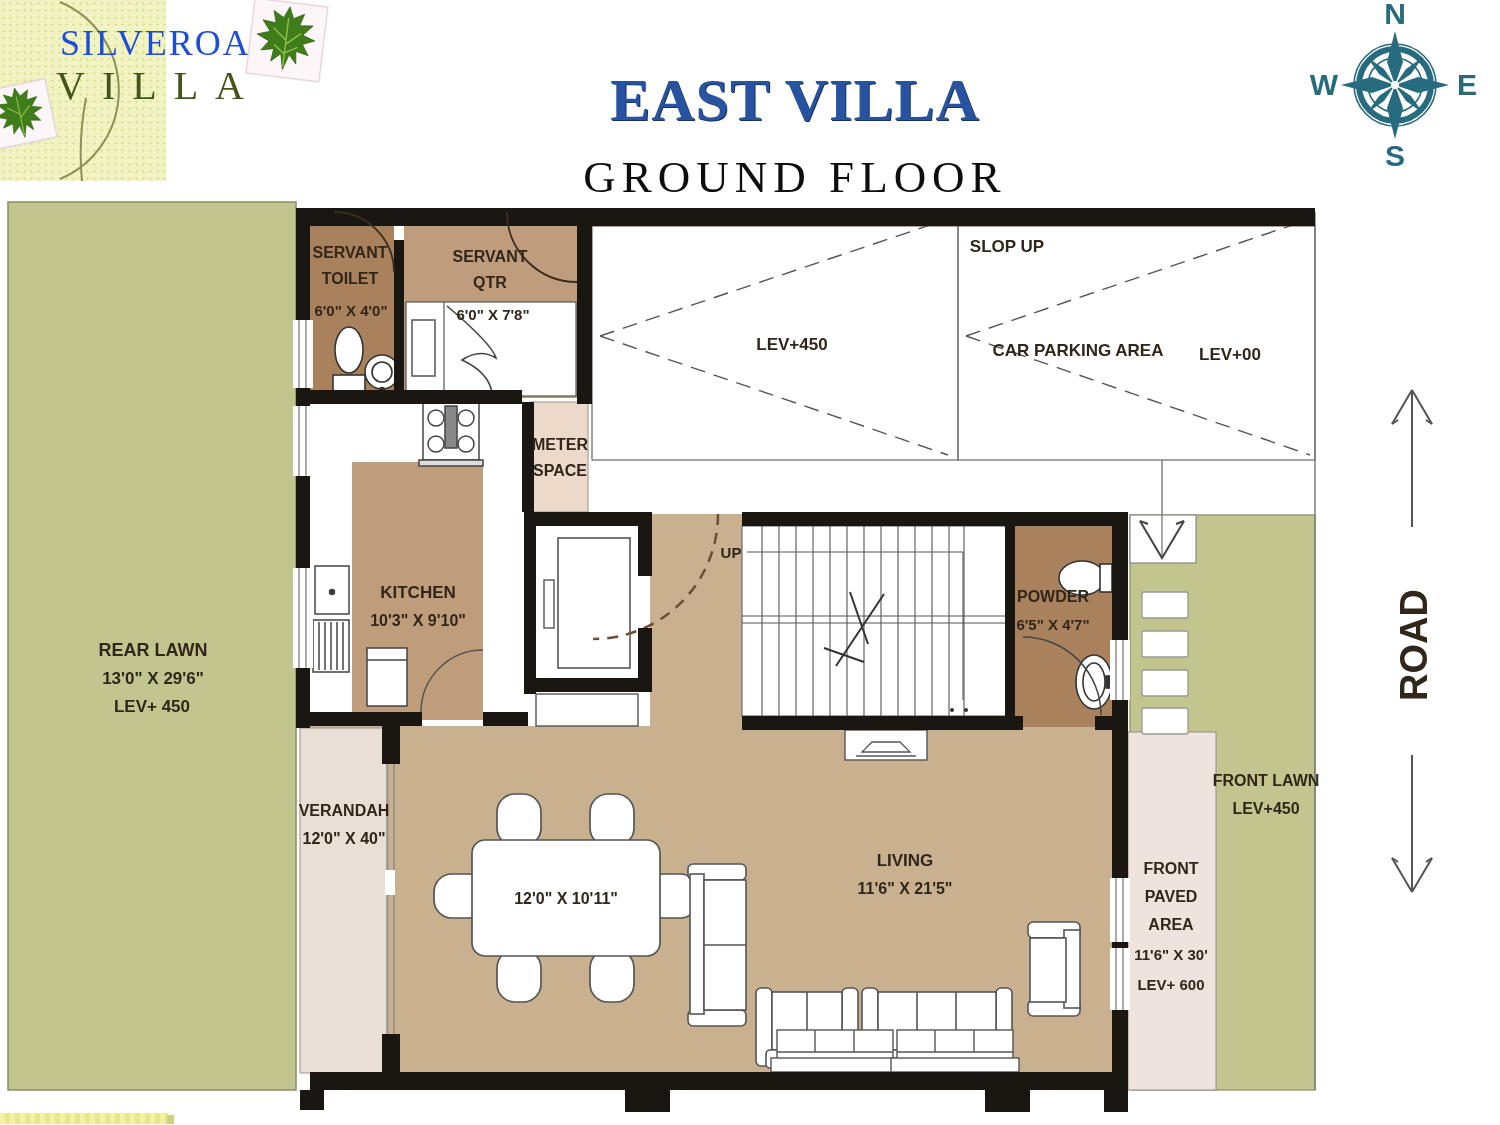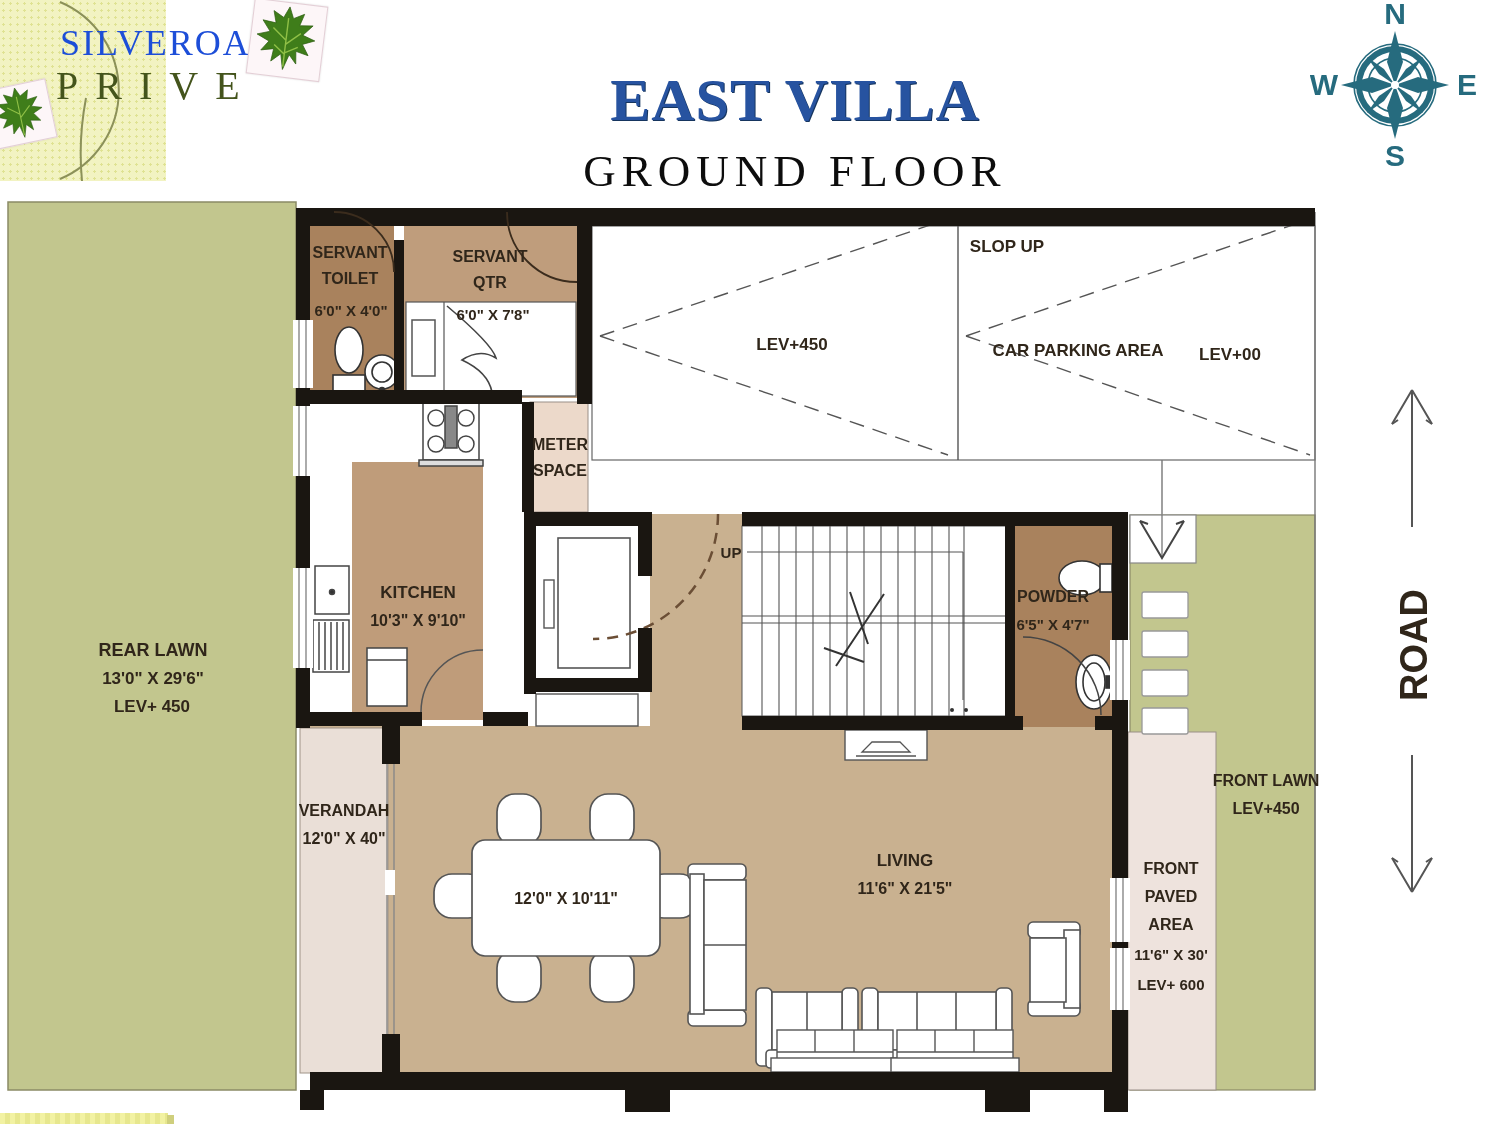--- a/index.html
+++ b/index.html
@@ -20,40 +20,40 @@
   .leaf-a{left:250px;top:2px;width:72px;height:74px;transform:rotate(7deg);}
   .leaf-b{left:-10px;top:84px;width:60px;height:58px;transform:rotate(-12deg);}
   .bottom-strip{position:absolute;left:0;top:1113px;width:168px;height:11px;
       background-image:repeating-linear-gradient(90deg,#f2f2a2 0 5px,#e7e78e 5px 10px);}
   .bottom-strip::after{content:"";position:absolute;right:-6px;top:2px;width:7px;height:9px;background:#cfcf7d;}
   
   .titleblock{position:absolute;left:430px;top:66px;width:730px;text-align:center;}
   .title-main{font-family:"Liberation Serif",serif;font-weight:bold;font-size:60px;
       color:#2753a0;letter-spacing:1px;text-shadow:1px 1px 0 #16355f;}
   .title-sub{font-family:"Liberation Serif",serif;font-weight:500;font-size:45px;
-      color:#0d0d0d;letter-spacing:6px;margin-top:10px;}
+      color:#0d0d0d;letter-spacing:6px;margin-top:16px;}
   
   .lbl{font-family:"Liberation Sans",sans-serif;font-weight:bold;fill:#30261a;}.s15{font-size:15px}.s16{font-size:16px}.s17{font-size:17px}
   .s18{font-size:18px}.s38{font-size:38px}
   .compass-letter{font-family:"Liberation Sans",sans-serif;font-weight:bold;font-size:30px;fill:#266b7e;}
 </style>
 </head>
 <body>
 
 <div id="stage">
 
   <div class="logo">
     <div class="logo-square">
       <svg class="logo-arc" width="166" height="181">
         <path d="M60,2 A96,96 0 0 1 60,179" fill="none" stroke="#8c9159" stroke-width="2"></path>
         <path d="M86,98 Q78,140 82,181" fill="none" stroke="#8c9159" stroke-width="2"></path>
       </svg>
     </div>
     <div class="brand1">SILVEROAK</div>
-    <div class="brand2">PRIVE</div>
+    <div class="brand2">VILLA</div>
     <div class="leaf-card leaf-a">
       <svg viewBox="0 0 100 100" width="70" height="72">
         <polygon points="50,4 43,20 28,12 33,29 14,27 26,42 8,48 26,56 16,70 34,66 32,84 45,72 50,94 57,72 68,84 66,66 84,70 74,55 91,48 73,42 86,27 67,29 72,12 57,20" fill="#3f7d1a" stroke="#2d5e12" stroke-width="1"></polygon>
         <path d="M50,90 L50,20 M50,52 L30,36 M50,58 L70,40 M50,72 L34,60 M50,70 L68,60" stroke="#8fbf46" stroke-width="2" fill="none"></path>
       </svg>
     </div>
     <div class="leaf-card leaf-b">
       <svg viewBox="0 0 100 100" width="58" height="56">
         <polygon points="50,4 43,20 28,12 33,29 14,27 26,42 8,48 26,56 16,70 34,66 32,84 45,72 50,94 57,72 68,84 66,66 84,70 74,55 91,48 73,42 86,27 67,29 72,12 57,20" fill="#3f7d1a" stroke="#2d5e12" stroke-width="1"></polygon>
         <path d="M50,90 L50,20 M50,52 L30,36 M50,58 L70,40" stroke="#8fbf46" stroke-width="2" fill="none"></path>

